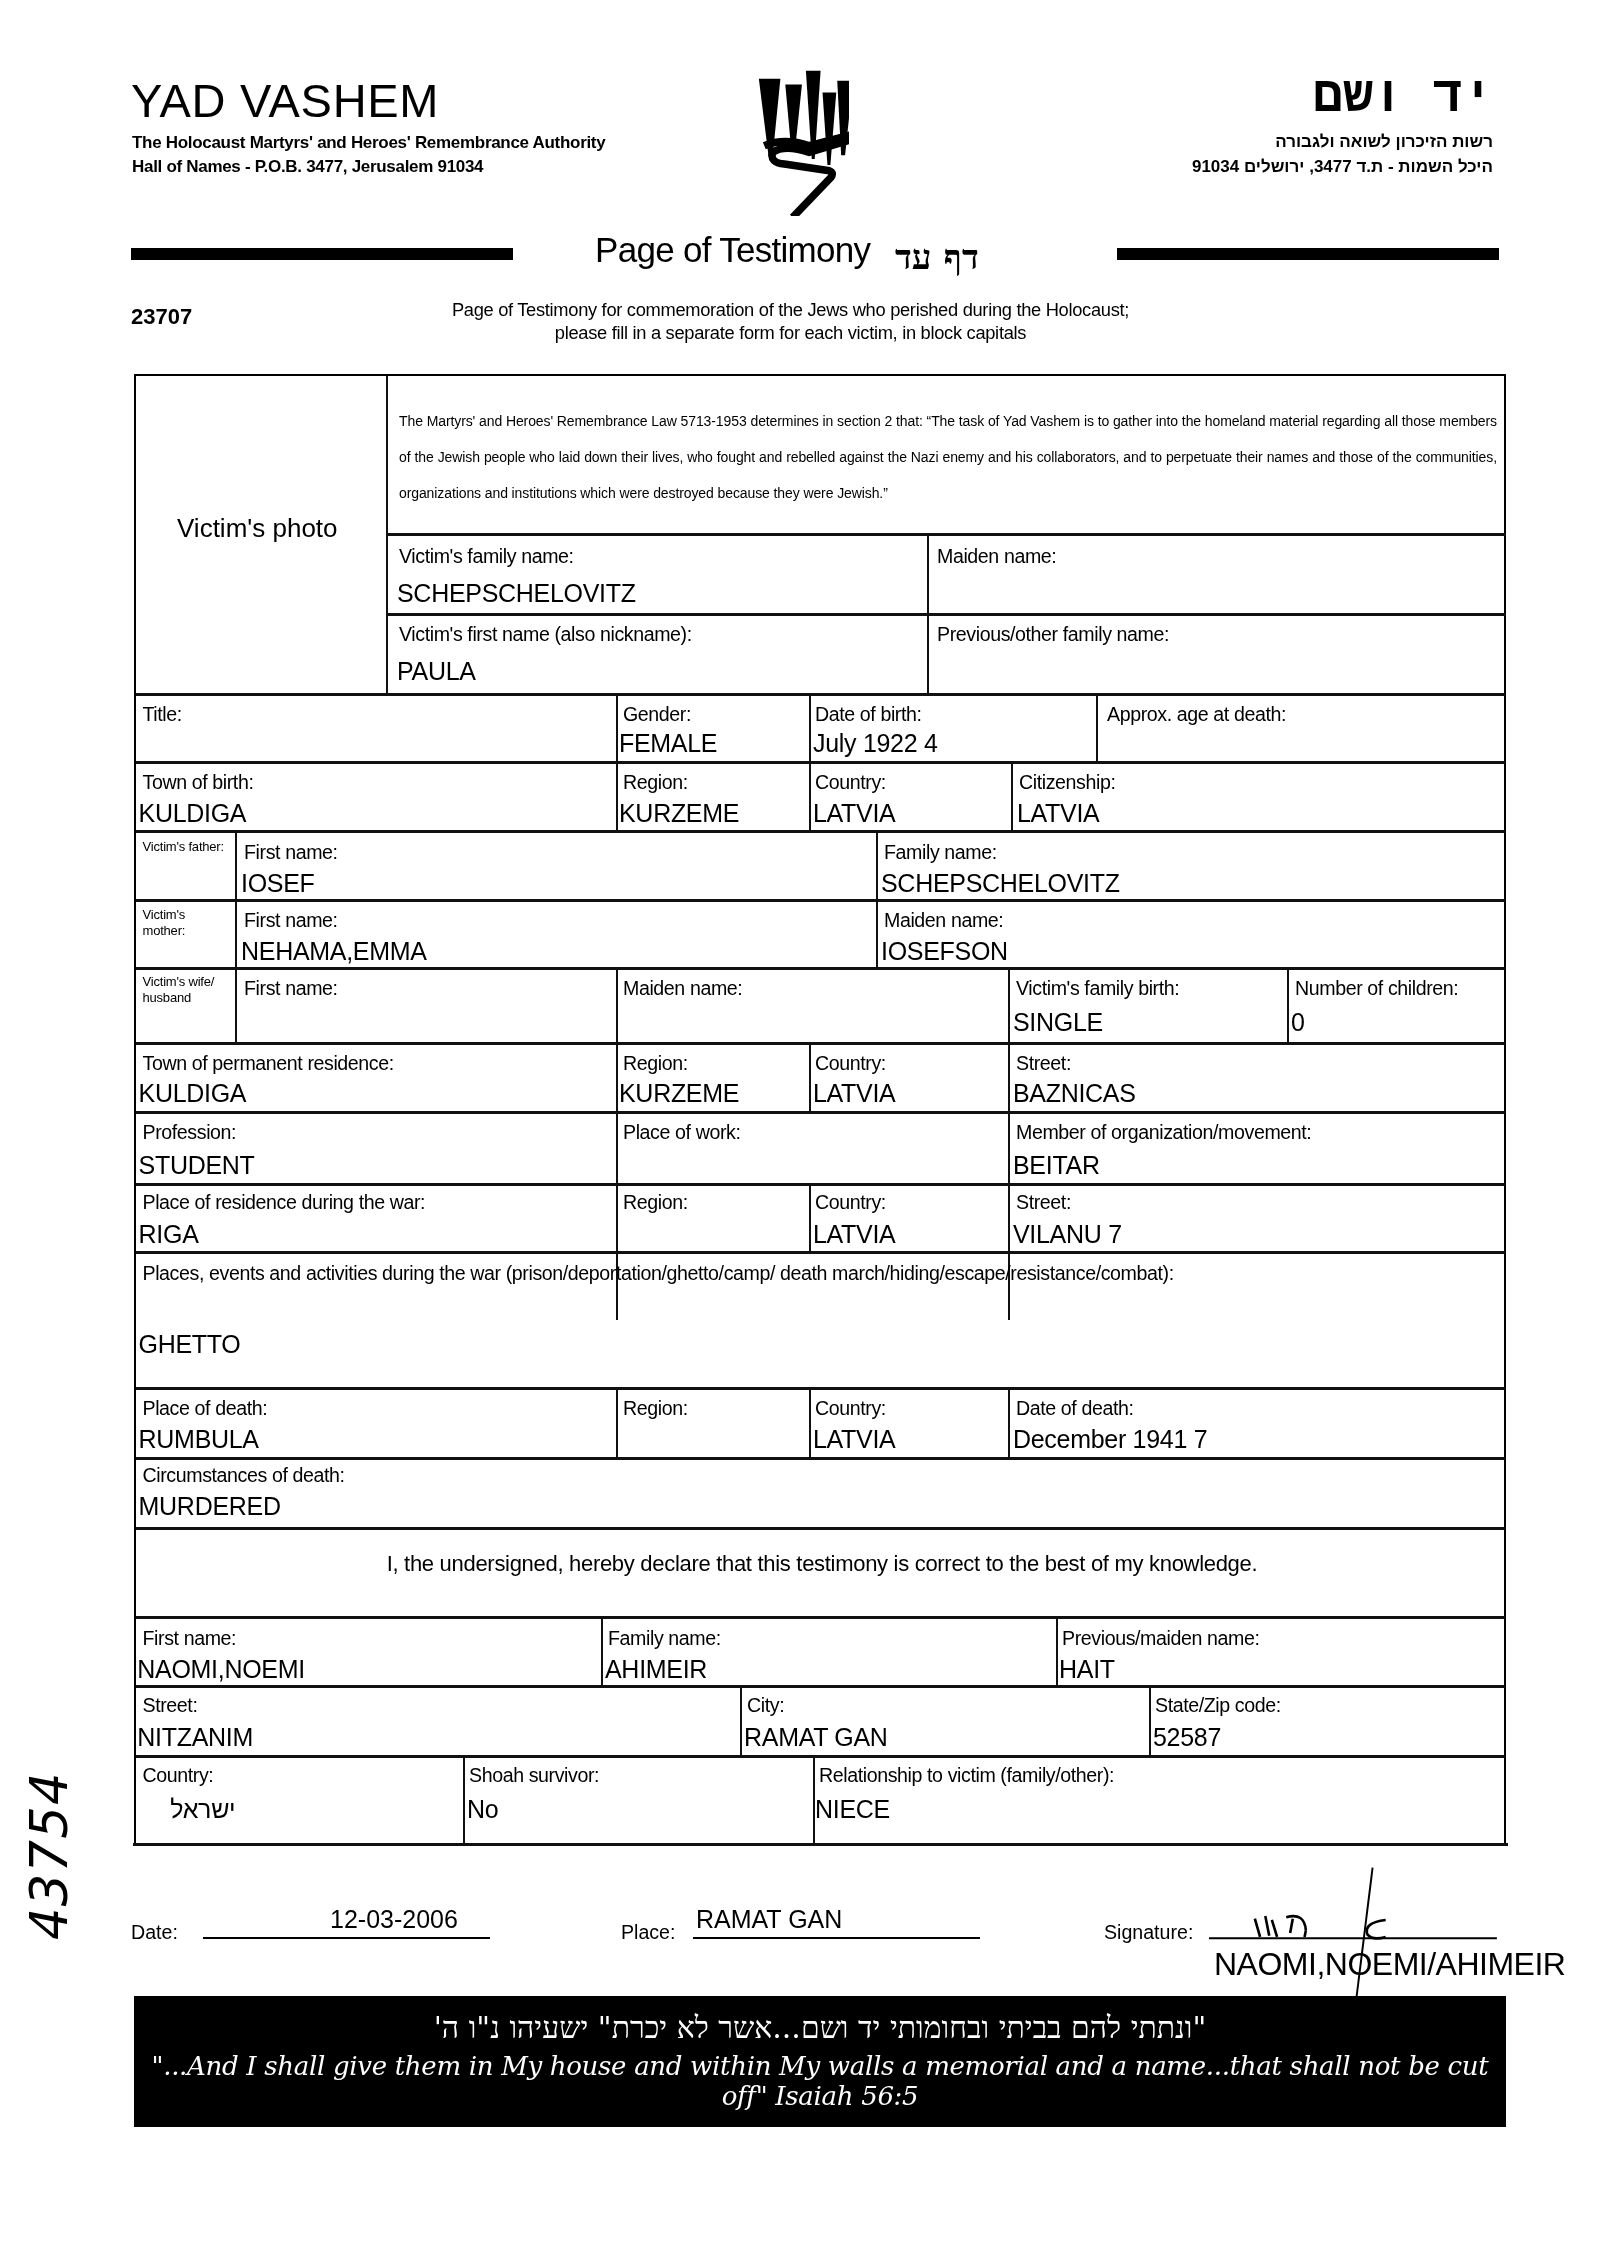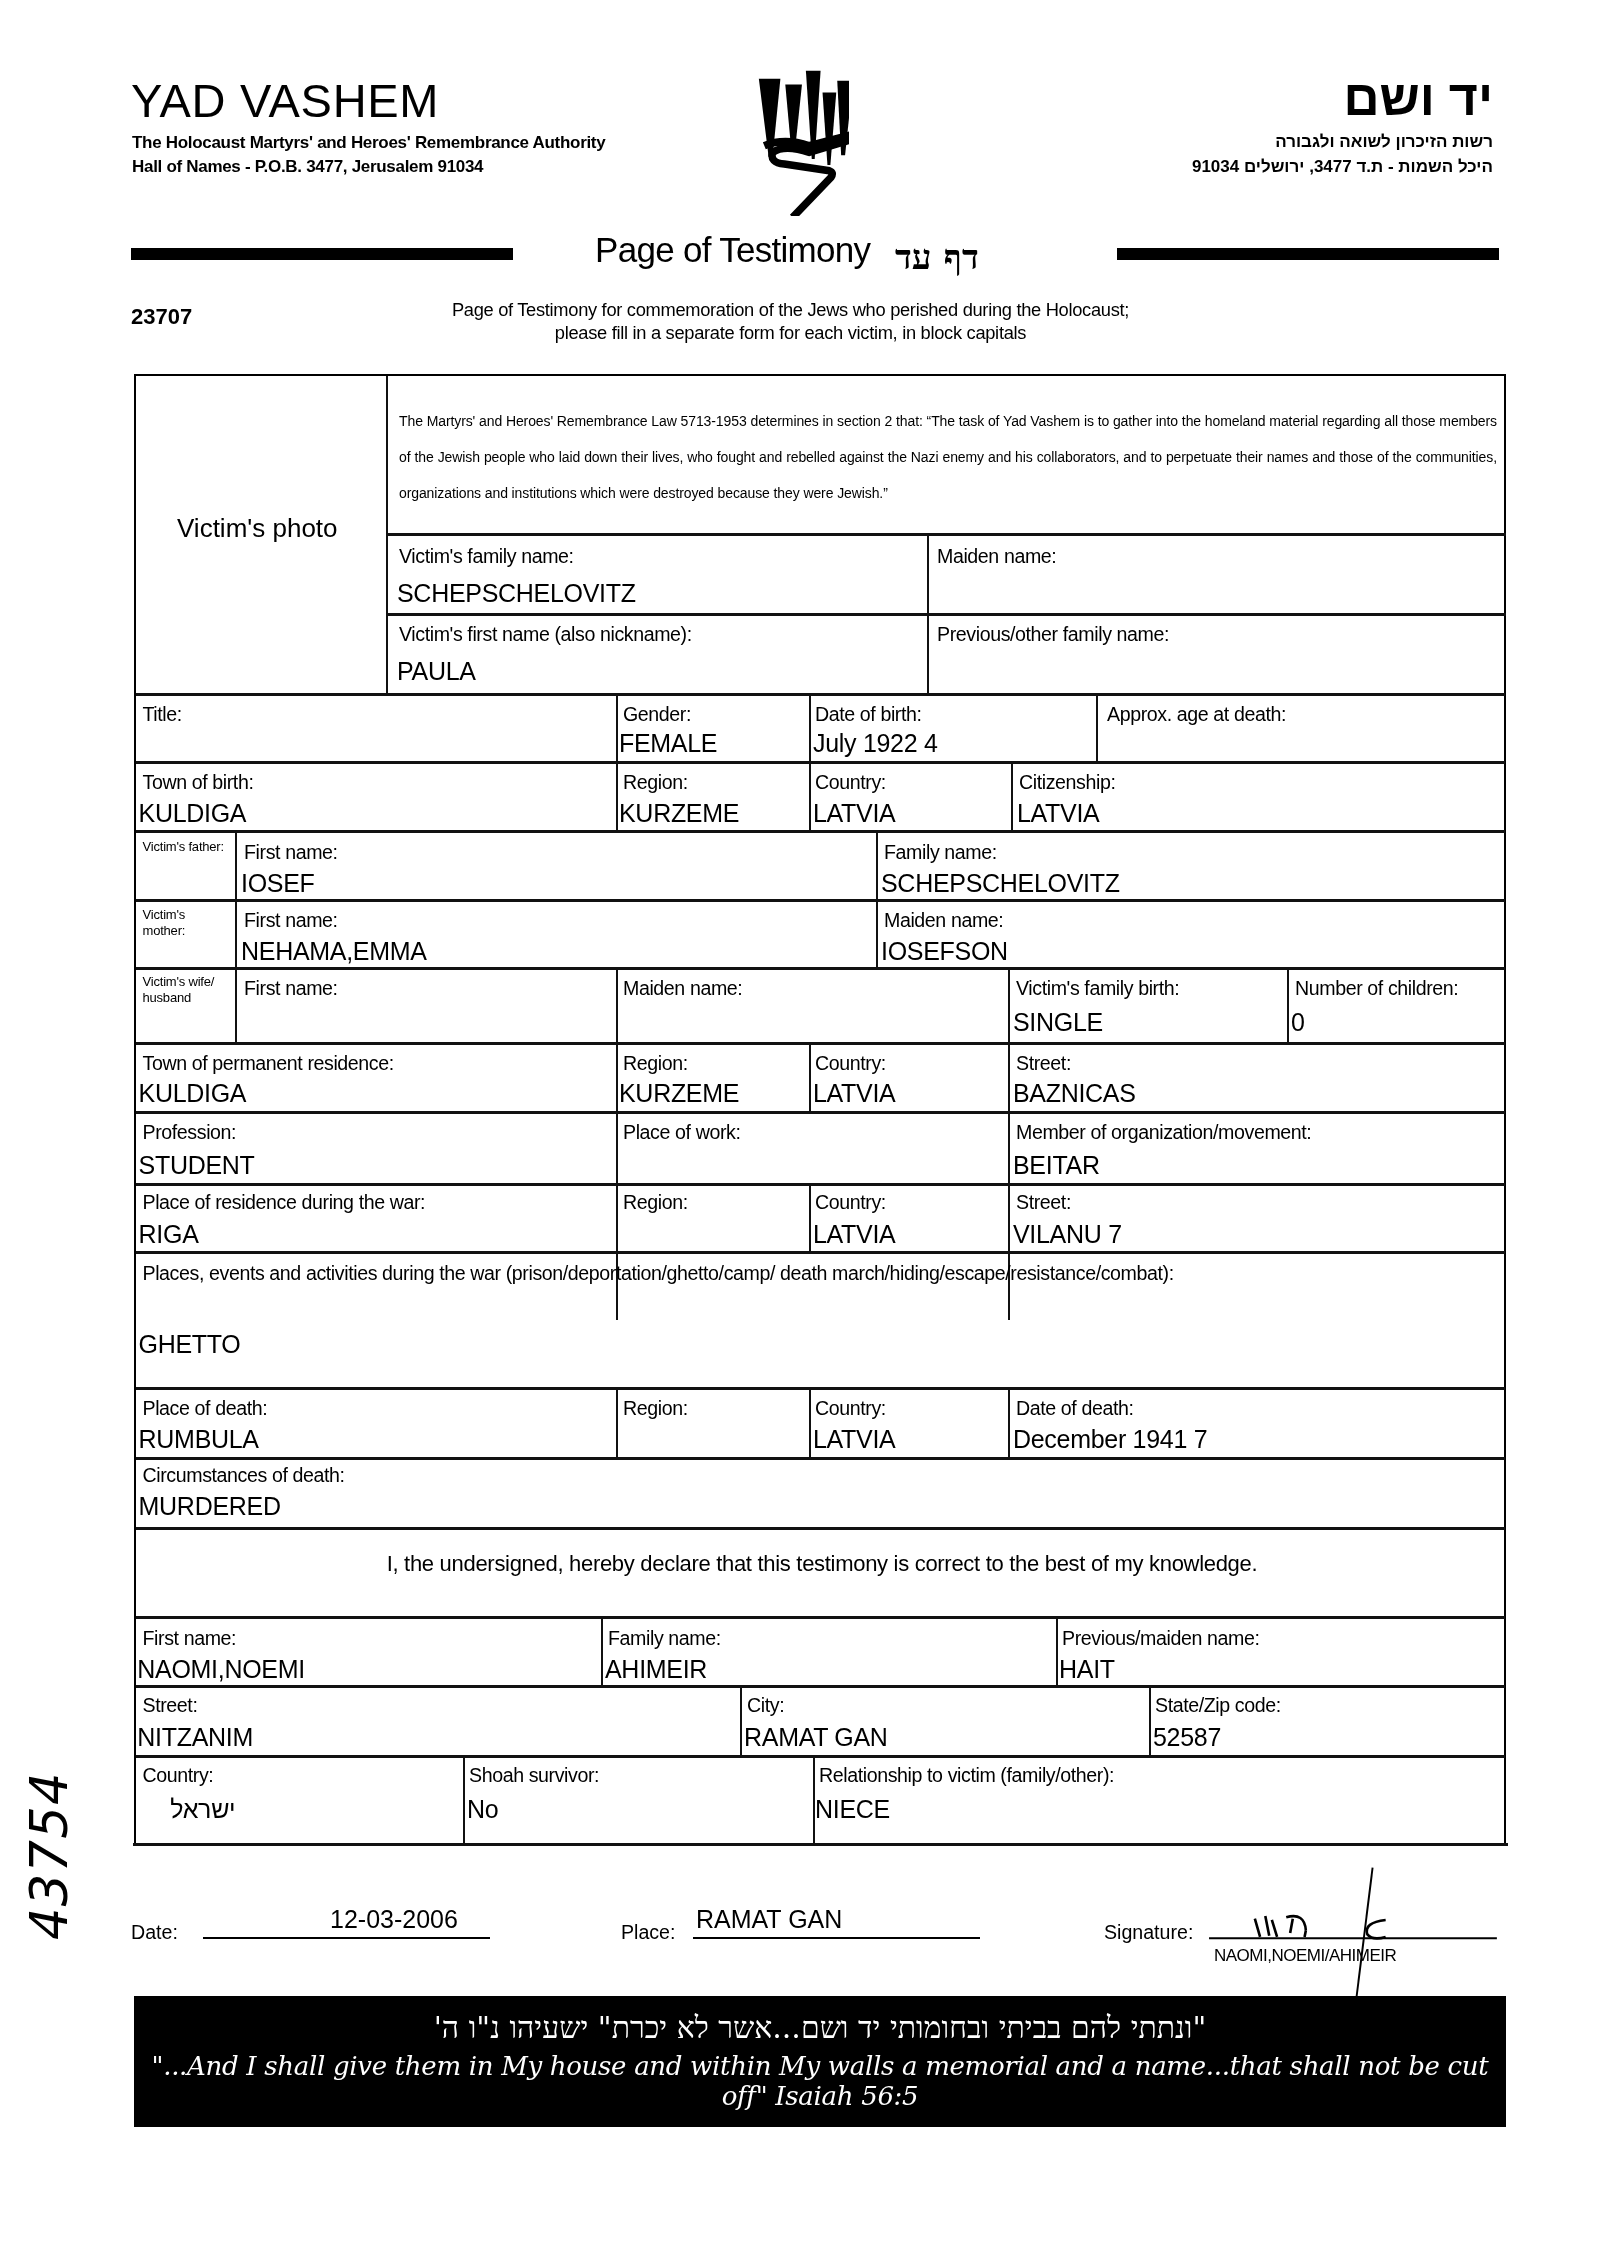--- a/index.html
+++ b/index.html
@@ -3,21 +3,21 @@
 <meta charset="utf-8">
 <style>
   * { box-sizing: border-box; margin: 0; padding: 0; }
   html, body { width: 1624px; height: 2261px; background: #ffffff; }
   body { position: relative; font-family: "Liberation Sans", sans-serif; color: #000; overflow: hidden; }
   .abs { position: absolute; }
 
   
   .org-en { left: 131px; top: 77px; font-size: 47px; letter-spacing: 0.7px; line-height: 1; }
   .org-sub { left: 132px; font-size: 17px; font-weight: bold; letter-spacing: -0.3px; }
-  .org-he { right: 131px; top: 73px; font-family: Liberation Sans, sans-serif; font-size: 50px; font-weight: bold; direction: rtl; line-height: 1; }
+  .org-he { right: 131px; top: 73px; font-family: Liberation Mono, monospace; font-size: 50px; font-weight: bold; direction: rtl; line-height: 1; }
   .org-he-sub { right: 131px; font-size: 17px; font-weight: bold; direction: rtl; }
   .logo { left: 751px; top: 59px; width: 98px; height: 157px; }
 
   .bar { height: 11.8px; background: #000; top: 248px; }
   .title { left: 595px; top: 230px; font-size: 35px; letter-spacing: -0.7px; }
   .title-he { left: 895px; top: 230px; font-family: "DejaVu Serif", serif; font-size: 35px; font-weight: bold; direction: rtl; margin-top: 6px; }
 
   .doc-no { left: 131px; top: 304px; font-size: 22px; font-weight: bold; }
   .instr { left: 366px; width: 849px; text-align: center; font-size: 18.3px; letter-spacing: -0.3px; }
 
@@ -29,21 +29,21 @@
   .lbl.sm { font-size: 13px; line-height: 15.7px; letter-spacing: -0.2px; white-space: normal; }
   .val { position: absolute; font-size: 25px; letter-spacing: -0.3px; white-space: nowrap; }
   .law { position: absolute; font-size: 14px; line-height: 36px; text-align: justify; letter-spacing: -0.1px; }
   .photo-lbl { position: absolute; font-size: 26px; }
   .declare { position: absolute; width: 1372px; left: 0; text-align: center; font-size: 22px; line-height: 29px; letter-spacing: -0.3px; }
 
   
   .foot-lbl { font-size: 19.6px; }
   .foot-val { font-size: 25px; }
   .uline { height: 2px; background: #000; }
-  .sig-name { font-size: 17px; letter-spacing: -0.5px; }
+  .sig-name { font-size: 32px; letter-spacing: -0.5px; }
   .margin-no { left: 19.6px; top: 1758px; font-family: "DejaVu Sans", sans-serif; font-size: 51px; transform: rotate(-90deg); transform-origin: left top; top: 1940px; letter-spacing: 1.3px; font-style: italic; }
 
   .banner { left: 134px; top: 1996px; width: 1372px; height: 131px; background: #000; color: #fff; text-align: center; }
   .banner-he { font-family: "DejaVu Serif", serif; font-size: 30px; direction: rtl; padding-top: 14.4px; }
   .banner-en { font-family: "DejaVu Serif", serif; font-style: italic; font-size: 26px; padding-top: 5.2px; letter-spacing: -0.3px; }
 </style>
 </head>
 <body>
 
 <div class="abs org-en">YAD VASHEM</div>

